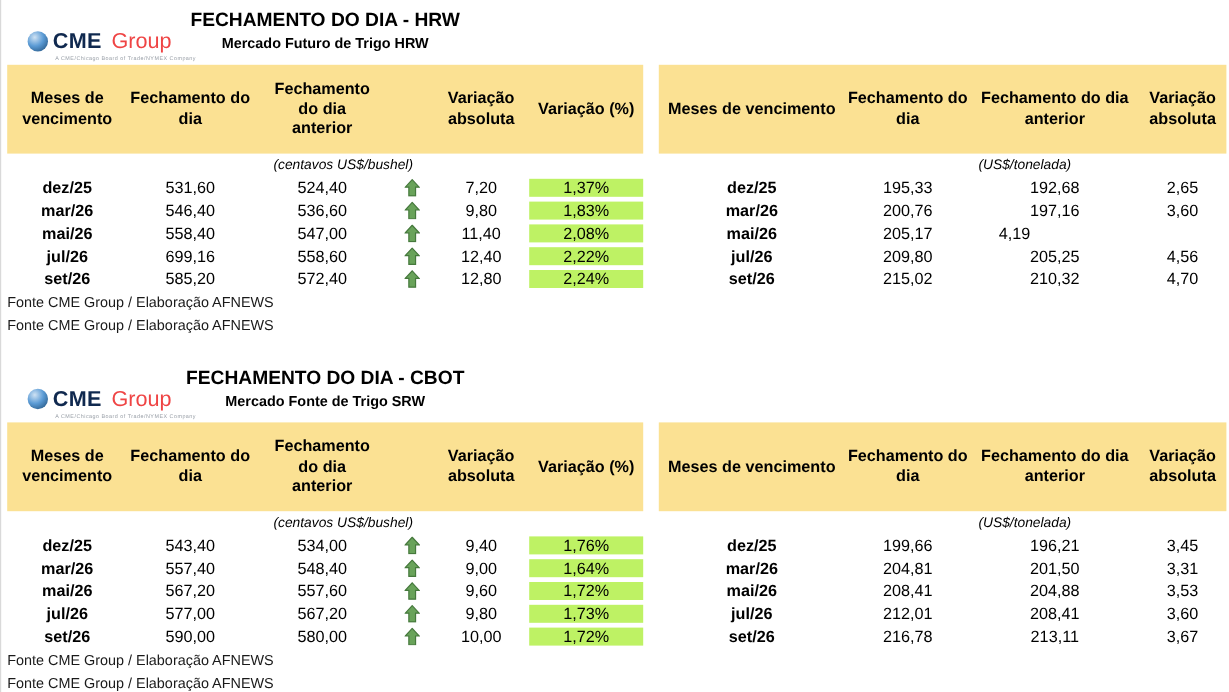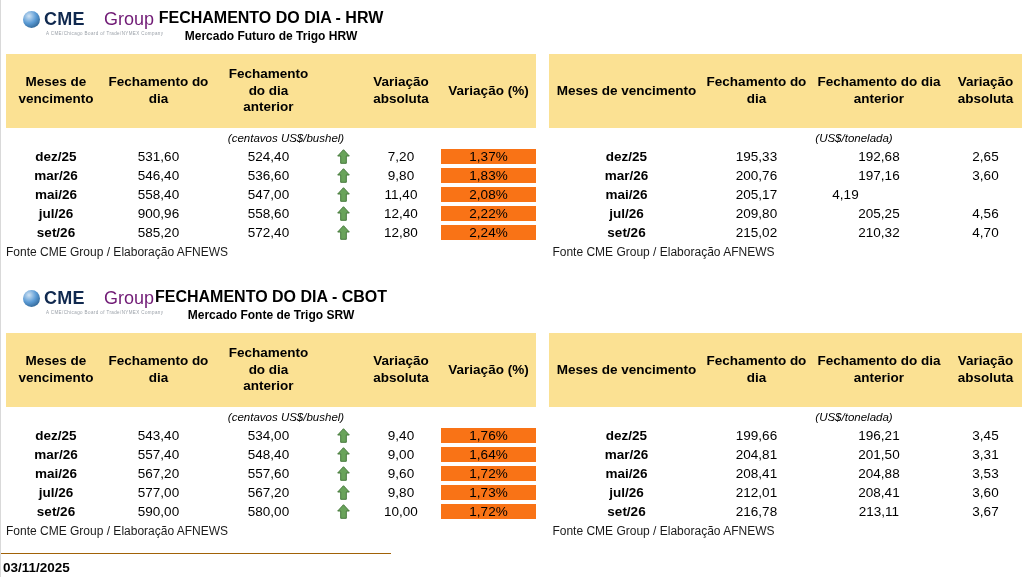--- a/index.html
+++ b/index.html
@@ -7,26 +7,26 @@
   body {
     width:1024px; height:577px; overflow:hidden; background:#ffffff;
     font-family:"Liberation Sans", sans-serif; color:#000;
     border-left:1px solid #d9d9d9; position:relative;
   }
   .section { margin-top:4px; }
   .section.second { margin-top:22px; }
 
   
   .titles { position:relative; height:50px; }
-  .logo { position:absolute; left:22px; top:5px; white-space:nowrap; }
+  .logo { position:absolute; left:22px; top:20px; white-space:nowrap; }
   .logo-top { display:flex; align-items:center; }
   .globe { width:17px; height:17px; border-radius:50%; display:inline-block;
            background: radial-gradient(circle at 35% 30%, #cfe2f3, #5b9bd5 45%, #1f4e79 95%); }
   .cme  { font-weight:bold; font-size:18px; color:#10294f; margin-left:4px; letter-spacing:.3px; }
-  .grp  { font-size:18px; color:#701a75; margin-left:19px; font-weight:normal; }
+  .grp  { font-size:18px; color:#ef4444; margin-left:8px; font-weight:normal; }
   .tagline { font-size:4.5px; color:#9aa0a8; margin-left:23px; margin-top:1px; letter-spacing:.4px; }
   .title-block { position:absolute; left:0; top:3px; width:540px; text-align:center; }
   .title    { font-weight:bold; font-size:16px; line-height:1.35; }
   .subtitle { font-weight:bold; font-size:12px; line-height:1.3; }
 
   
   .tables { display:flex; margin-left:5px; }
   .t-left  { width:530px; }
   .t-right { width:473px; margin-left:13px; }
 
@@ -40,26 +40,26 @@
   .hw.w86 { width:86px; }  
 
   .unit-row { height:19px; display:flex; align-items:center; }
   .unit { font-style:italic; font-size:11.5px; text-align:center; }
   .unit.left-u  { margin-left:205px; width:150px; }
   .unit.right-u { margin-left:230px; width:150px; }
 
   .row { height:19px; display:flex; align-items:center; font-size:13.5px; }
   .row .c { display:flex; align-items:center; justify-content:center; }
   .month { font-weight:bold; }
-  .pct { background:#f97316; }
+  .pct { background:#bef264; }
 
   .arrow-icon { display:flex; align-items:center; justify-content:center; }
 
   .source { height:19px; display:flex; align-items:center; font-size:12px; color:#1a1a1a; margin-left:5px; }
-  .sources { display:flex; margin-left:0; }
+  .sources { display:flex; margin-left:0;flex-direction:column; }
   .src-left { width:543px; }
   .src-right { width:473px; }
 
   .date-row { margin-left:0; margin-top:13px; width:390px; border-top:1px solid #a16207; padding-top:4px; }
   .date { font-weight:bold; font-size:13.5px; margin-left:2px; }
 </style>
 </head>
 <body>
 
 <div class="section">
@@ -126,21 +126,21 @@
         <div class="c lc4 arrow-icon">
             <svg width="13" height="15" viewBox="0 0 13 15">
               <path d="M6.5 0.7 L12.3 7 H9.3 V14.3 H3.7 V7 H0.7 Z" fill="#69a35a" stroke="#46793d" stroke-width="1"></path>
             </svg>
           </div>
         <div class="c lc5">11,40</div>
         <div class="c lc6 pct">2,08%</div>
       </div>
       <div class="row">
         <div class="c lc1 month">jul/26</div>
-        <div class="c lc2">900,96</div>
+        <div class="c lc2">699,16</div>
         <div class="c lc3">558,60</div>
         <div class="c lc4 arrow-icon">
             <svg width="13" height="15" viewBox="0 0 13 15">
               <path d="M6.5 0.7 L12.3 7 H9.3 V14.3 H3.7 V7 H0.7 Z" fill="#69a35a" stroke="#46793d" stroke-width="1"></path>
             </svg>
           </div>
         <div class="c lc5">12,40</div>
         <div class="c lc6 pct">2,22%</div>
       </div>
       <div class="row">

